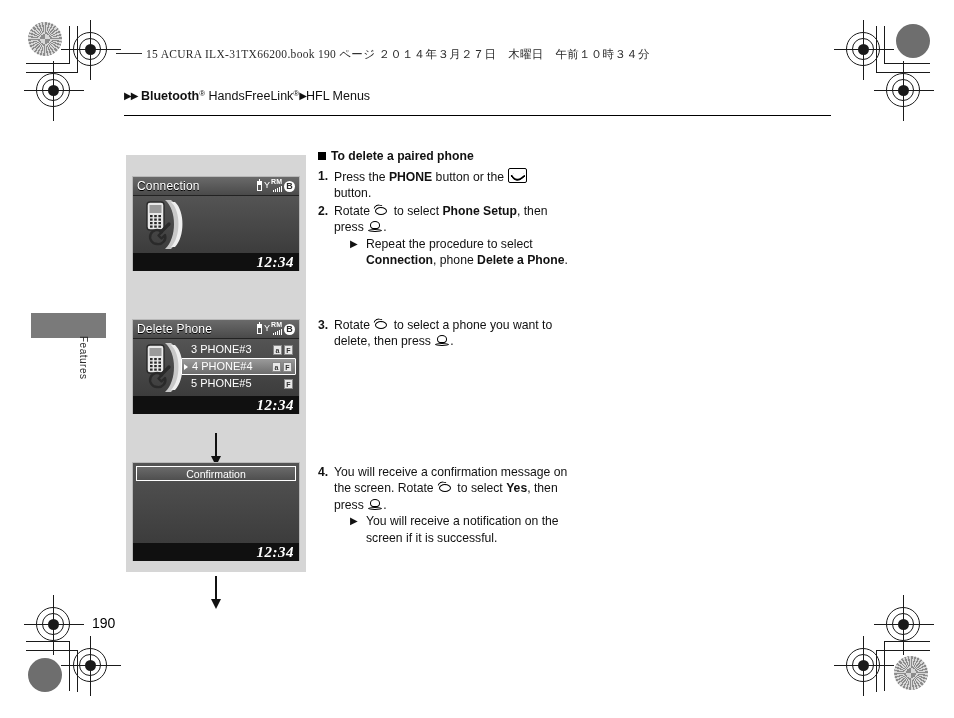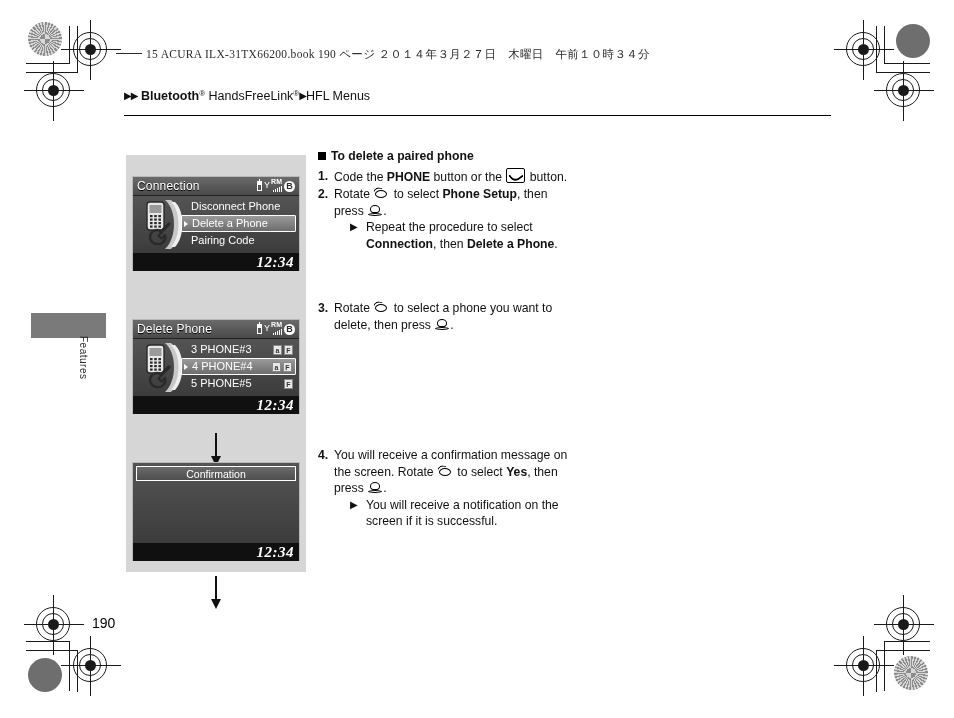--- a/index.html
+++ b/index.html
@@ -630,25 +630,20 @@
           <rect x="15" y="24" width="2.6" height="2.2"></rect>
             <rect x="19.2" y="24" width="2.6" height="2.2"></rect>
             <rect x="23.4" y="24" width="2.6" height="2.2"></rect>
           <rect x="15" y="27.5" width="2.6" height="2.2"></rect>
             <rect x="19.2" y="27.5" width="2.6" height="2.2"></rect>
             <rect x="23.4" y="27.5" width="2.6" height="2.2"></rect>
         </g>
         <path d="M22 46 a7 7 0 1 1 5-12 l-3.5 3.5 3 3 3.5-3.5 a7 7 0 0 1 -8 9 z" fill="none" stroke="#2a2a2a" stroke-width="2.4" stroke-linejoin="round"></path>
         <path d="M26 34 L34 26" stroke="#2a2a2a" stroke-width="3.2" stroke-linecap="round"></path>
       </svg>
-      <div class="menu-list">
-        <div class="menu-item"><span>Disconnect Phone</span></div>
-        <div class="menu-item sel"><span>Delete a Phone</span></div>
-        <div class="menu-item"><span>Pairing Code</span></div>
-      </div>
     </div>
     <div class="scr-foot">
       <span class="clock">12:34</span>
     </div>
   </div>
 
   <div class="arrow-down ar1"></div>
 
   <div class="screen scr2">
     <div class="scr-title">
@@ -732,27 +727,27 @@
   </div>
 </div>
 
 <div class="instructions">
 
   <div class="sec-head">
     <span class="sq"></span><span>To delete a paired phone</span>
   </div>
 
   <div class="step">
-    <span class="num">1.</span><span>Code the </span><span class="b">PHONE</span><span> button or the </span><span class="glyph-phone"></span><span> button.</span>
+    <span class="num">1.</span><span>Press the </span><span class="b">PHONE</span><span> button or the </span><span class="glyph-phone"></span><span> button.</span>
   </div>
 
   <div class="step">
     <span class="num">2.</span><span>Rotate </span><span class="glyph-knob"><span class="arc"></span><span class="ellipse"></span></span><span> to select </span><span class="b">Phone Setup</span><span>, then press </span><span class="glyph-press"><span class="cap"></span><span class="base"></span></span><span>.</span>
     <div class="substep">
-      <span class="tri">▶</span><span>Repeat the procedure to select </span><span class="b">Connection</span><span>, then </span><span class="b">Delete a Phone</span><span>.</span>
+      <span class="tri">▶</span><span>Repeat the procedure to select </span><span class="b">Connection</span><span>, phone </span><span class="b">Delete a Phone</span><span>.</span>
     </div>
   </div>
 
   <div class="gap-a"></div>
 
   <div class="step">
     <span class="num">3.</span><span>Rotate </span><span class="glyph-knob"><span class="arc"></span><span class="ellipse"></span></span><span> to select a phone you want to delete, then press </span><span class="glyph-press"><span class="cap"></span><span class="base"></span></span><span>.</span>
   </div>
 
   <div class="gap-b"></div>

